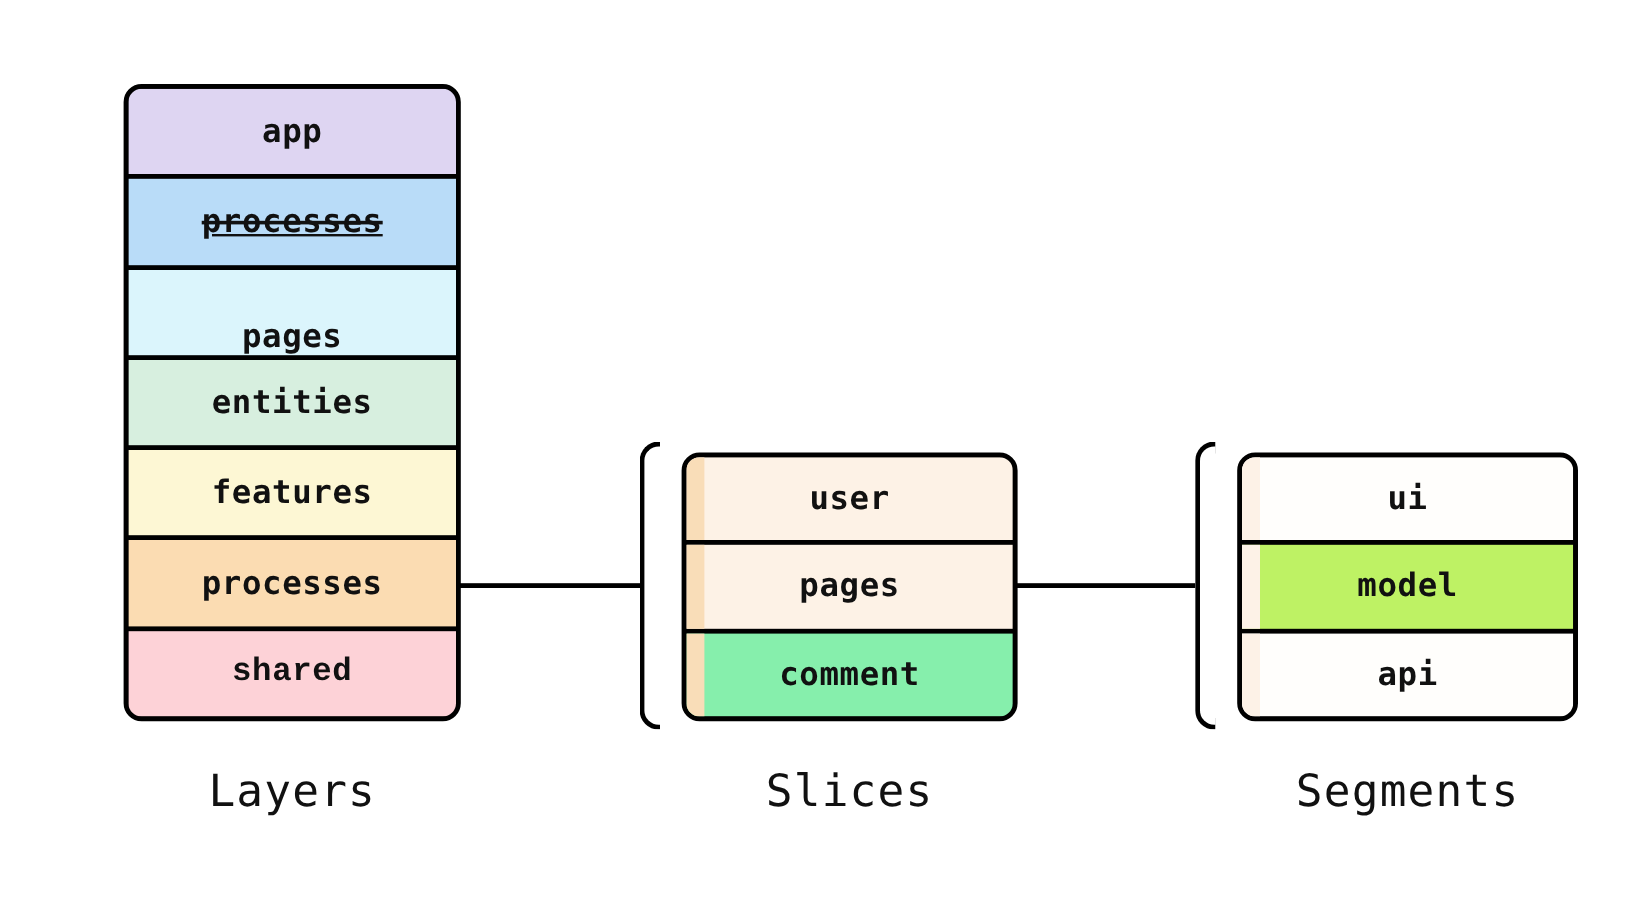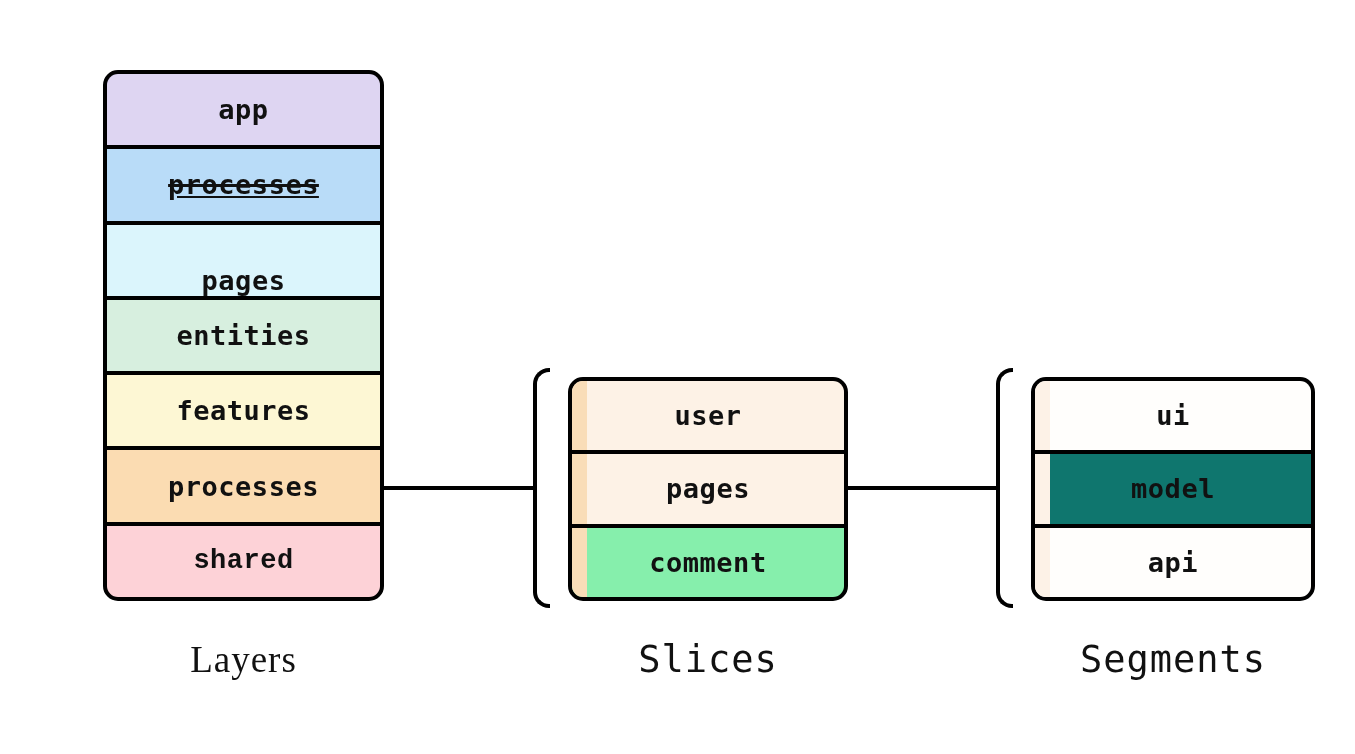--- a/index.html
+++ b/index.html
@@ -106,27 +106,27 @@
 
   <div class="hline" style="left:815px;top:486px;width:150px;"></div>
 
   <div class="bracket" style="left:965px;top:368px;"></div>
 
   <div class="stack" style="left:1000px;top:377px;width:284px;height:224px;">
     <div class="row" style="background: rgb(255, 254, 252);">
       <div class="stripe" style="background: rgb(253, 242, 231);"></div>
       <span class="label">ui</span>
     </div>
-    <div class="row" style="background: #0f766e;">
+    <div class="row" style="background: #bef264;">
       <div class="stripe" style="background: rgb(253, 242, 231);"></div>
       <span class="label">model</span>
     </div>
     <div class="row" style="background: rgb(255, 254, 252); align-items: center;">
       <div class="stripe" style="background: rgb(253, 242, 231);"></div>
       <span class="label">api</span>
     </div>
   </div>
 
-  <div class="caption" style="left:72px;top:638px;width:281px;font-family:Liberation Serif, serif;">Layers</div>
+  <div class="caption" style="left:72px;top:638px;width:281px;">Layers</div>
   <div class="caption" style="left:537px;top:638px;width:280px;">Slices</div>
   <div class="caption" style="left:1000px;top:638px;width:284px;">Segments</div>
 
 </div>
 
 </body></html>

